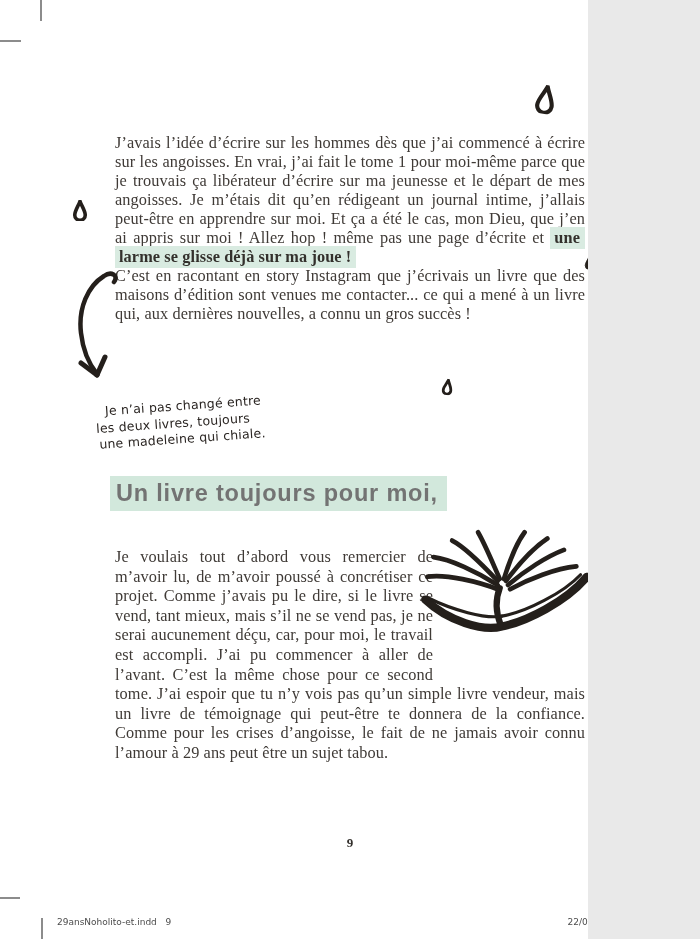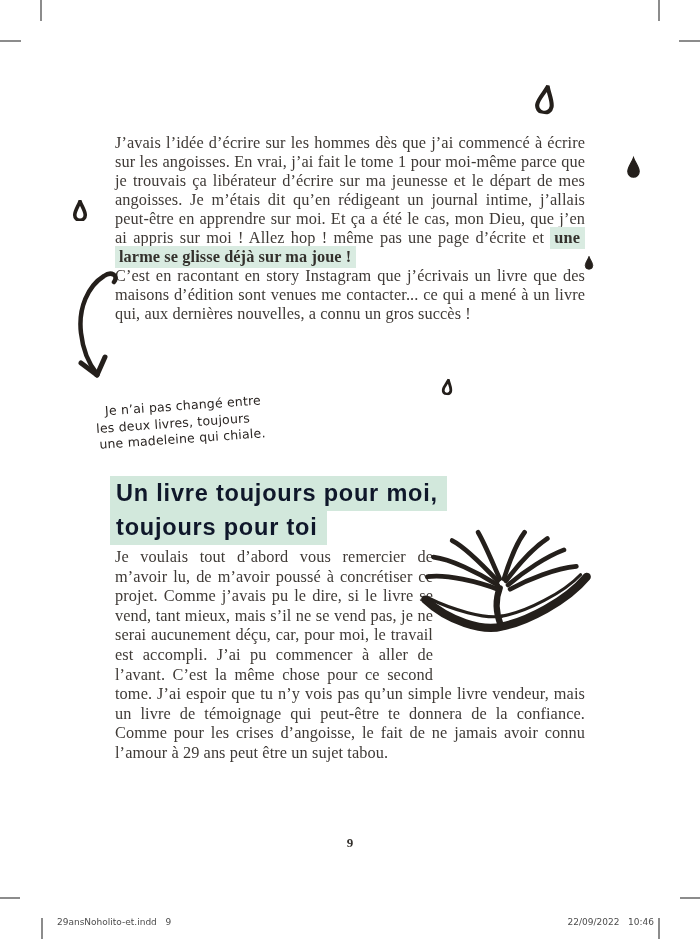--- a/index.html
+++ b/index.html
@@ -1,17 +1,17 @@
 <!DOCTYPE html>
 <html><head>
 <meta charset="utf-8">
 <style>
   html,body{margin:0;padding:0;background:#e9e9e9;}
   .page{
-    position:relative;width:700px;height:939px;background:#ffffff;
+    position:relative;width:588px;height:939px;background:#ffffff;
     overflow:hidden;font-family:"Liberation Serif",serif;color:#3f3a36;
   }
   
   .crop{position:absolute;background:#8c8c8c;}
   .crop.v{width:1.5px;height:21px;}
   .crop.h{width:21px;height:1.5px;}
   
   .copy{position:absolute;left:115px;top:133px;width:470px;}
   .copy p{
     margin:0;font-size:16.3px;line-height:19px;text-align:justify;
@@ -29,21 +29,21 @@
     position:absolute;left:96px;top:397px;width:200px;
     font-family:"DejaVu Sans",sans-serif;font-size:12.5px;line-height:16.5px;
     color:#2a2522;transform:rotate(-4deg);letter-spacing:0.2px;
   }
   .note .l1{padding-left:10px;}
   .note .l3{padding-left:2px;}
   
   .heading{
     position:absolute;left:110px;top:476px;
     font-family:"Liberation Sans",sans-serif;font-weight:700;
-    font-size:23.5px;line-height:30px;letter-spacing:0.8px;color:#0f172a;
+    font-size:23.5px;line-height:30px;letter-spacing:0.8px;color:#737373;
   }
   .heading span{background:#d2e8dc;padding:2px 9px 3px 6px;display:inline-block;}
   .heading .h2{margin-top:-1px;}
   
   .copy2{position:absolute;left:115px;top:547px;width:470px;}
   .copy2 p{
     margin:0;font-size:16.3px;line-height:19.6px;text-align:justify;letter-spacing:0.1px;
   }
   .book-spacer{float:right;width:152px;height:118px;position:relative;}
   .book-svg{position:absolute;left:-14px;top:-24px;}
@@ -90,21 +90,20 @@
   </svg>
 
   <div class="note">
     <div class="l1">Je n’ai pas changé entre</div>
     <div class="l2">les deux livres, toujours</div>
     <div class="l3">une madeleine qui chiale.</div>
   </div>
 
   <div class="heading">
     <span class="h1">Un livre toujours pour moi,</span><br>
-    <span class="h2">toujours pour toi</span>
   </div>
 
   <div class="copy2">
     <div class="book-spacer">
       <svg class="book-svg" width="176" height="120" viewBox="0 0 170 112">
         <g stroke="#241f1b" fill="none" stroke-linecap="round" stroke-linejoin="round">
           <path d="M6 72 C28 93 62 103 80 98 C104 93 142 74 162 50" stroke-width="8"></path>
           <path d="M8 70 C32 82 64 91 80 88" stroke-width="3"></path>
           <path d="M80 88 C104 84 140 65 156 48" stroke-width="3"></path>
           <path d="M79 97 C74 84 74 71 78 61" stroke-width="6"></path>

